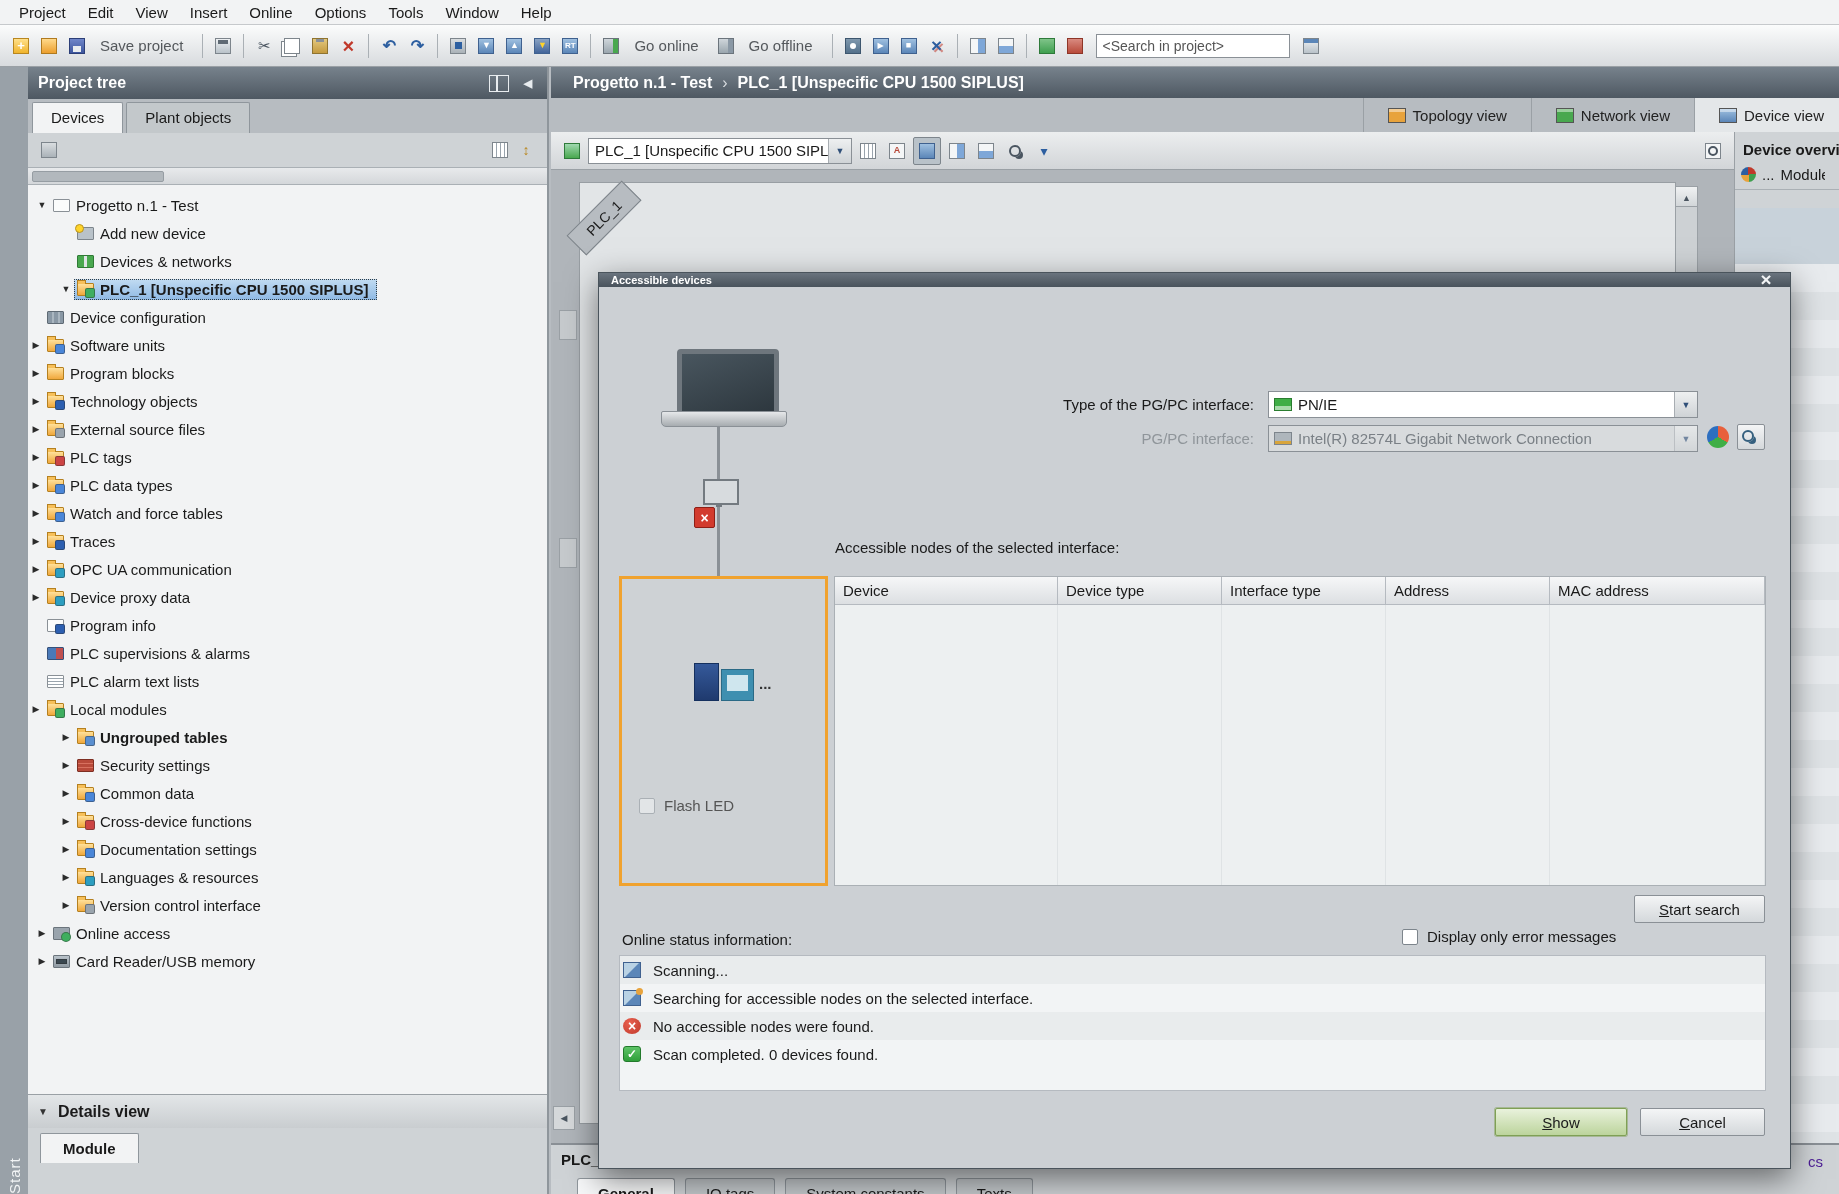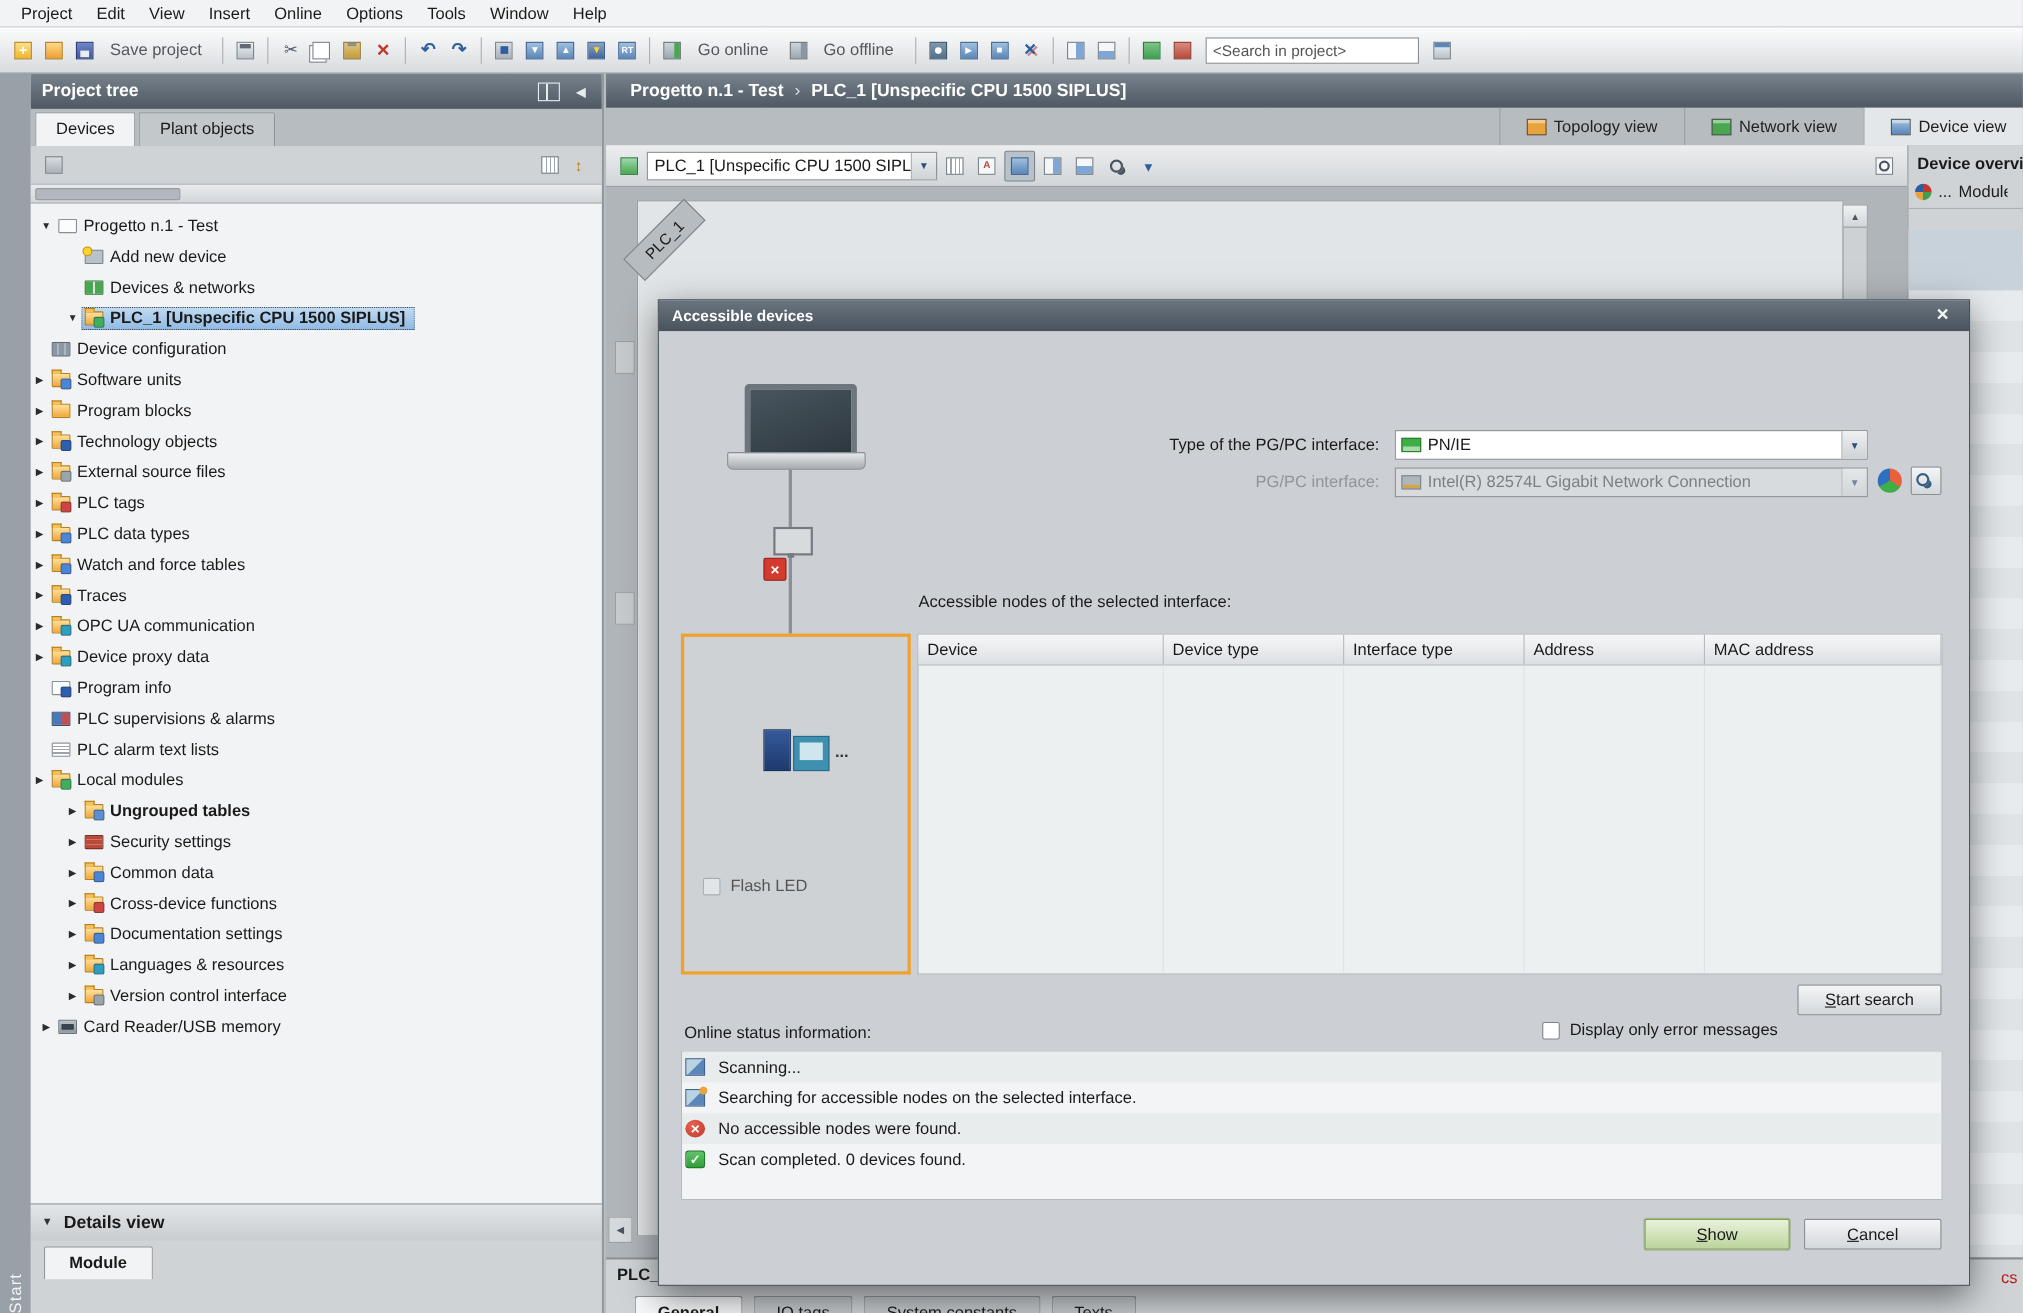--- a/index.html
+++ b/index.html
@@ -190,30 +190,30 @@
   .dov-filter{width:15px;height:15px;border-radius:50%;flex:0 0 15px;
       background:conic-gradient(#c0392b 0 90deg,#3f9f4f 90deg 180deg,#e8a33c 180deg 270deg,#2d5fa0 270deg)}
   .dov-col{overflow:hidden;width:44px;display:inline-block}
   .dov-rows{position:absolute;left:0;right:0;top:76px;bottom:0;
       background:repeating-linear-gradient(#e8ebee 0 28px,#dfe3e6 28px 56px)}
   .dov-rows::before{content:"";position:absolute;left:0;right:0;top:0;height:56px;background:#c8d2da}
 
   
   .inspector{position:absolute;left:551px;right:0;top:1143px;bottom:0;background:#cfd3d6;border-top:2px solid #8a9096}
   .ictx{position:absolute;left:10px;top:6px;width:40px;overflow:hidden;white-space:nowrap;font-weight:bold}
-  .ifrag{position:absolute;right:5px;top:8px;color:#b91c1c}
+  .ifrag{position:absolute;right:16px;top:8px;color:#4c1d95}
   .itabs{position:absolute;left:26px;top:33px;display:flex;gap:10px}
   .itab{background:#c3c8cb;border:1px solid #8f969c;border-bottom:none;border-radius:3px 3px 0 0;padding:6px 20px;white-space:nowrap}
   .itab[data-selected="true"]{background:#f7f8f9;font-weight:bold}
 
   
   .dlg{position:absolute;left:598px;top:272px;width:1193px;height:897px;background:#ccd0d4;border:1px solid #4a545c;
        box-shadow:0 10px 30px rgba(0,0,0,.5);z-index:100;box-sizing:border-box}
-  .dlg-title{position:absolute;left:0;top:0;right:0;height:28px;background:linear-gradient(#6a747e,#49535c);
-             color:#fff;font-weight:bold;font-size:14px;display:flex;align-items:center;padding:0 12px;box-sizing:border-box}
+  .dlg-title{position:absolute;left:0;top:0;right:0;height:14px;background:linear-gradient(#6a747e,#49535c);
+             color:#fff;font-weight:bold;font-size:11px;display:flex;align-items:center;padding:0 12px;box-sizing:border-box}
   .dlg-close{margin-left:auto;width:24px;text-align:center;cursor:default}
   .dlg-close::after{content:"×";font-size:19px;font-weight:bold;color:#f2f4f5}
   
   .lap-screen{position:absolute;left:78px;top:76px;width:92px;height:58px;background:linear-gradient(160deg,#49565f,#2d373e);
               border:5px solid #6e767d;border-radius:4px}
   .lap-base{position:absolute;left:62px;top:138px;width:124px;height:14px;background:linear-gradient(#e6e8ea,#a7acb0);
             border:1px solid #8a9096;border-radius:2px 2px 5px 5px}
   .conn-line{position:absolute;left:118px;top:154px;width:3px;height:244px;background:#8a9096}
   .mini-monitor{position:absolute;left:104px;top:206px;width:32px;height:22px;background:#d7dbde;border:2px solid #737a80}
   .mini-monitor::after{content:"";position:absolute;left:11px;top:22px;width:6px;height:4px;background:#737a80}
@@ -601,20 +601,27 @@
       </div>
 
       <div class="trow" data-level="1" data-arrow="right">
         <span class="arrow"></span>
         <span class="thl">
           <span class="tico" data-icon="version-control-icon"></span>
           <span class="tlabel">Version control interface</span>
         </span>
       </div>
 
+      <div class="trow" data-level="0" data-arrow="right">
+        <span class="arrow"></span>
+        <span class="thl">
+          <span class="tico" data-icon="online-access-icon"></span>
+          <span class="tlabel">Online access</span>
+        </span>
+      </div>
 
       <div class="trow" data-level="0" data-arrow="right">
         <span class="arrow"></span>
         <span class="thl">
           <span class="tico" data-icon="card-reader-icon"></span>
           <span class="tlabel">Card Reader/USB memory</span>
         </span>
       </div>
     </div>
   <div class="details-bar">

